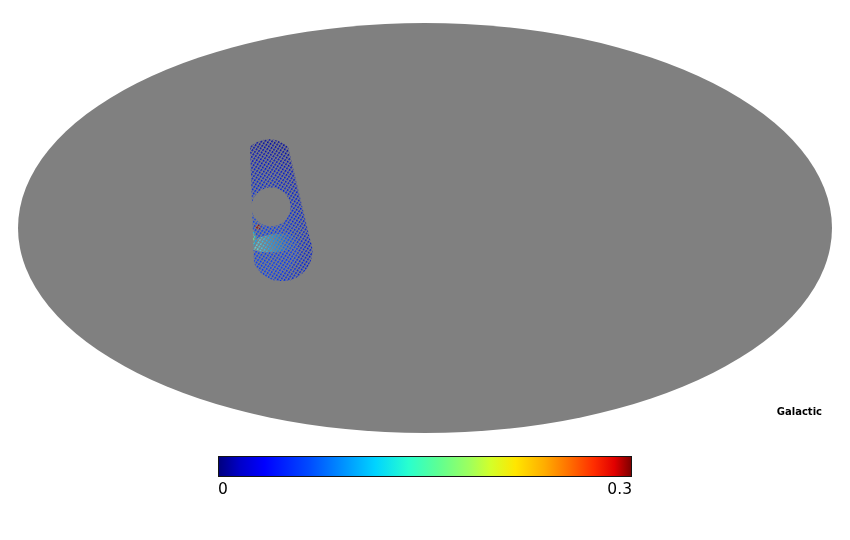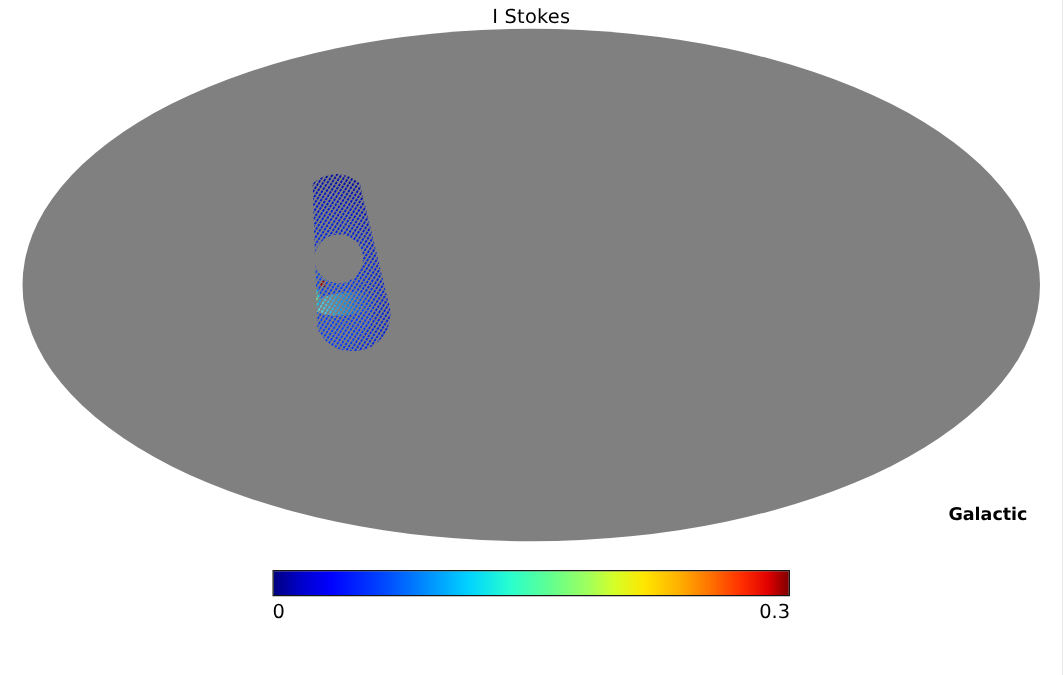--- a/index.html
+++ b/index.html
@@ -73,21 +73,21 @@
     width: 106px;
     height: 150px;
   }
   #data-patch svg { display: block; }
 
   
   #coord-label {
     position: absolute;
     right: 28px;
     top: 402px;
-    font-size: 14px;
+    font-size: 10px;
     font-weight: bold;
     line-height: 20px;
     color: #000000;
     white-space: nowrap;
   }
 
   
   #colorbar-group {
     position: absolute;
     left: 218px;
@@ -131,21 +131,20 @@
     white-space: nowrap;
   }
   #cb-tick-min { left: 0px; }
   #cb-tick-max { right: 0px; }
 </style>
 </head>
 <body>
 
 <div id="figure">
 
-  <div id="map-title">I Stokes</div>
 
   <div id="projection-area">
 
     <div id="sky-ellipse"></div>
 
     <div id="data-patch-wrap">
       <div id="data-patch">
         <svg width="106" height="150" viewBox="0 0 106 150">
           <defs>
 

